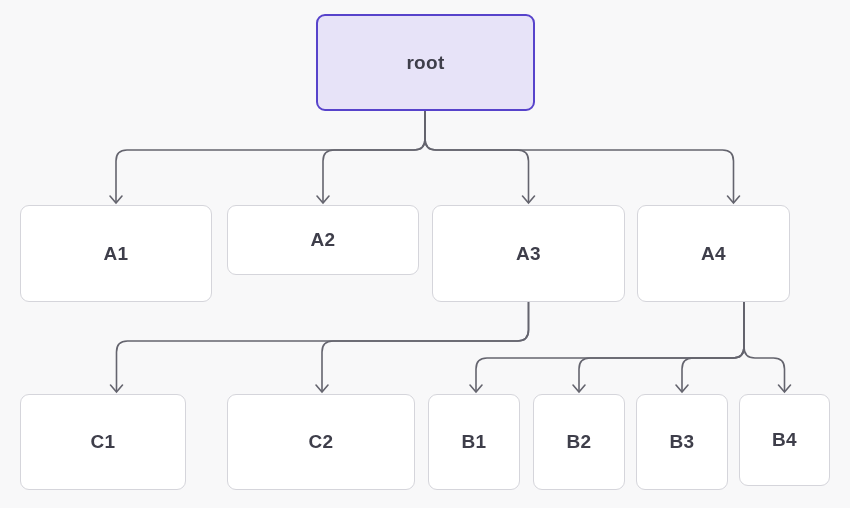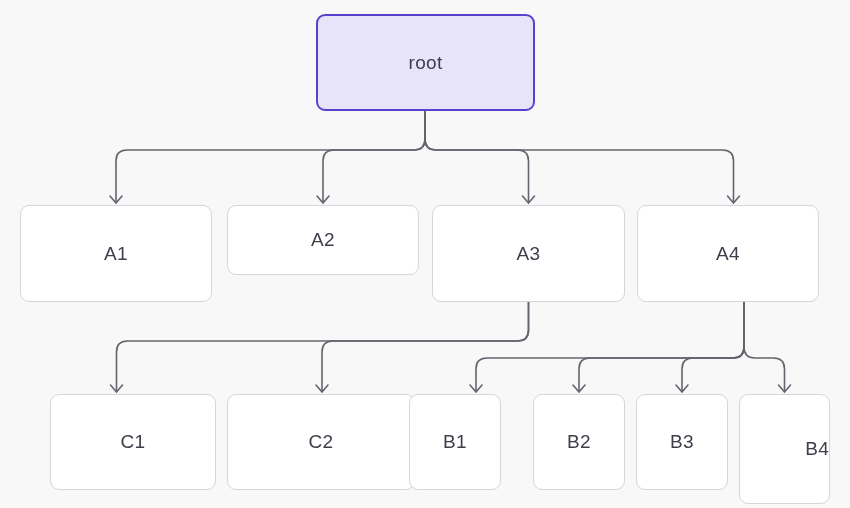--- a/index.html
+++ b/index.html
@@ -36,21 +36,21 @@
   }
   .node{
     position:absolute;
     background:var(--node-fill);
     border:1.5px solid var(--node-border);
     border-radius:9px;
     display:flex;
     align-items:center;
     justify-content:center;
     font-size:19px;
-    font-weight:400;
+    font-weight:700;
     color:var(--label);
     letter-spacing:.3px;
   }
   .node.root{
     background:var(--root-fill);
     border:2px solid var(--root-border);
   }
 </style>
 </head>
 <body>
@@ -109,36 +109,36 @@
 
   <div class="node" style="left:20px;top:205px;width:192px;height:97px;">
     <span>A1</span>
   </div>
   <div class="node" style="left:227px;top:205px;width:192px;height:70px;">
     <span>A2</span>
   </div>
   <div class="node" style="left:432px;top:205px;width:193px;height:97px;text-align:right;">
     <span>A3</span>
   </div>
-  <div class="node" style="left:637px;top:205px;width:182px;height:97px;">
+  <div class="node" style="left:637px;top:205px;width:153px;height:97px;">
     <span>A4</span>
   </div>
 
-  <div class="node" style="left:20px;top:394px;width:166px;height:96px;margin-left:30px;">
+  <div class="node" style="left:20px;top:394px;width:166px;height:96px;">
     <span>C1</span>
   </div>
   <div class="node" style="left:227px;top:394px;width:188px;height:96px;">
     <span>C2</span>
   </div>
-  <div class="node" style="left:409px;top:394px;width:92px;height:96px;">
+  <div class="node" style="left:428px;top:394px;width:92px;height:96px;">
     <span>B1</span>
   </div>
   <div class="node" style="left:533px;top:394px;width:92px;height:96px;">
     <span>B2</span>
   </div>
   <div class="node" style="left:636px;top:394px;width:92px;height:96px;">
     <span>B3</span>
   </div>
-  <div class="node" style="left:739px;top:394px;width:91px;height:110px;justify-content:flex-end;">
+  <div class="node" style="left:739px;top:394px;width:91px;height:92px;">
     <span>B4</span>
   </div>
 
 </div>
 
 </body></html>

